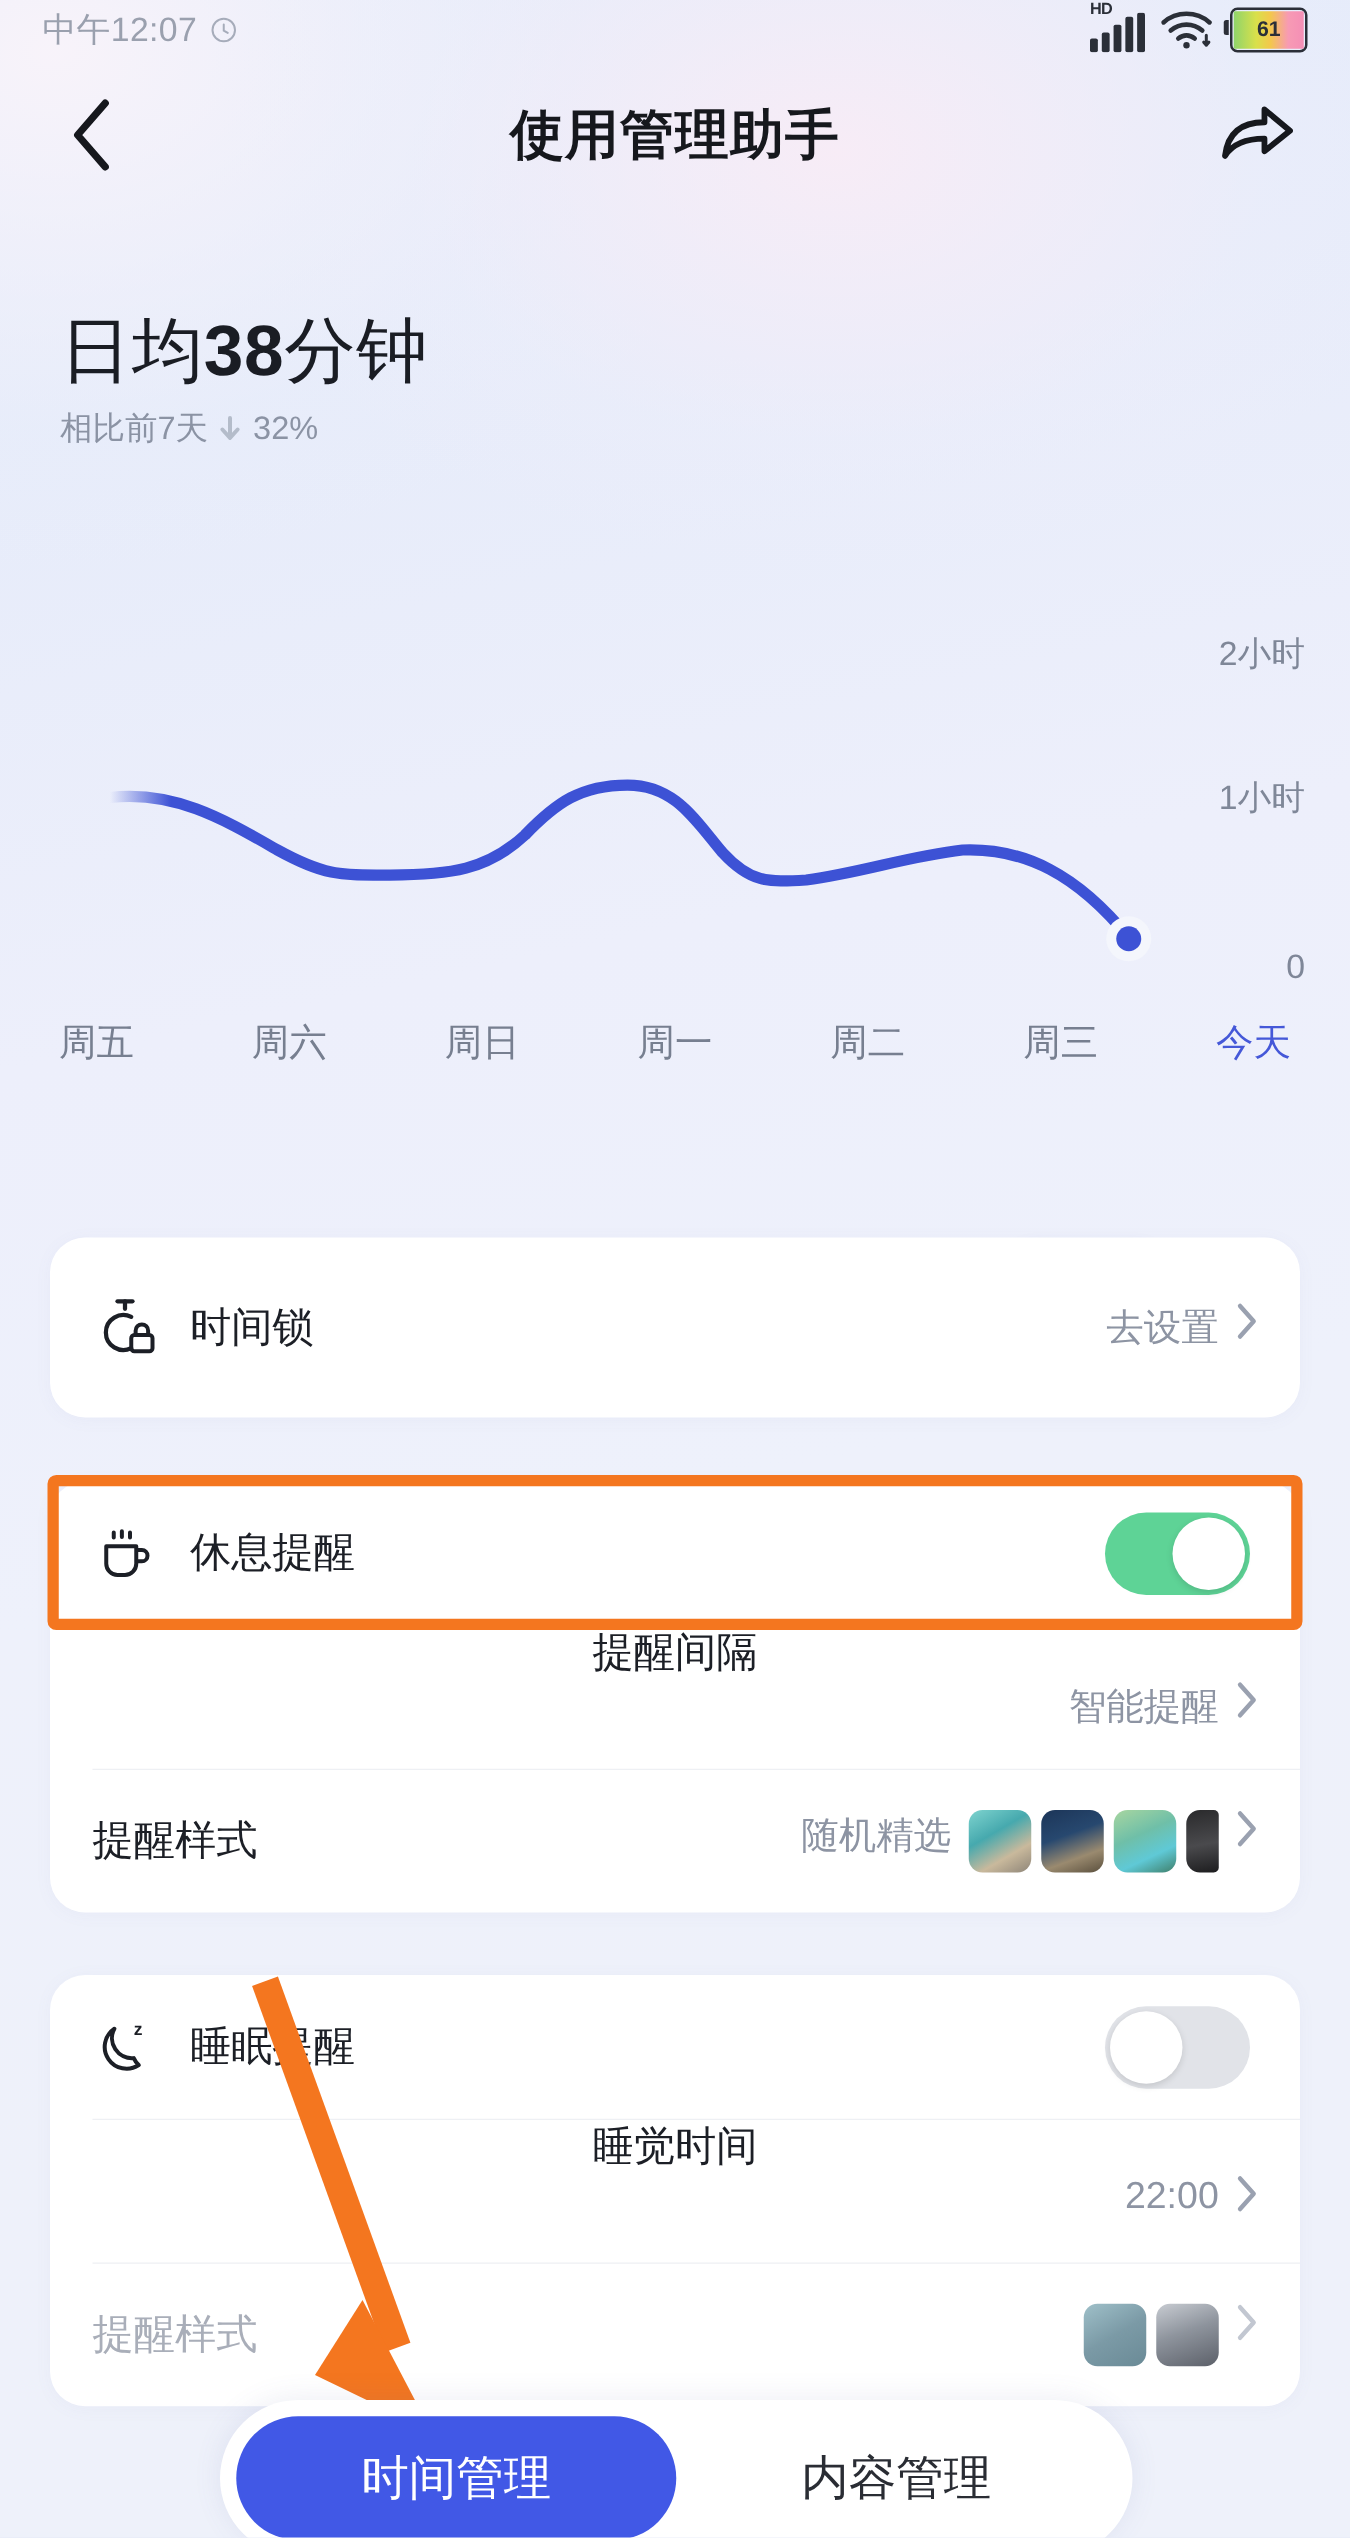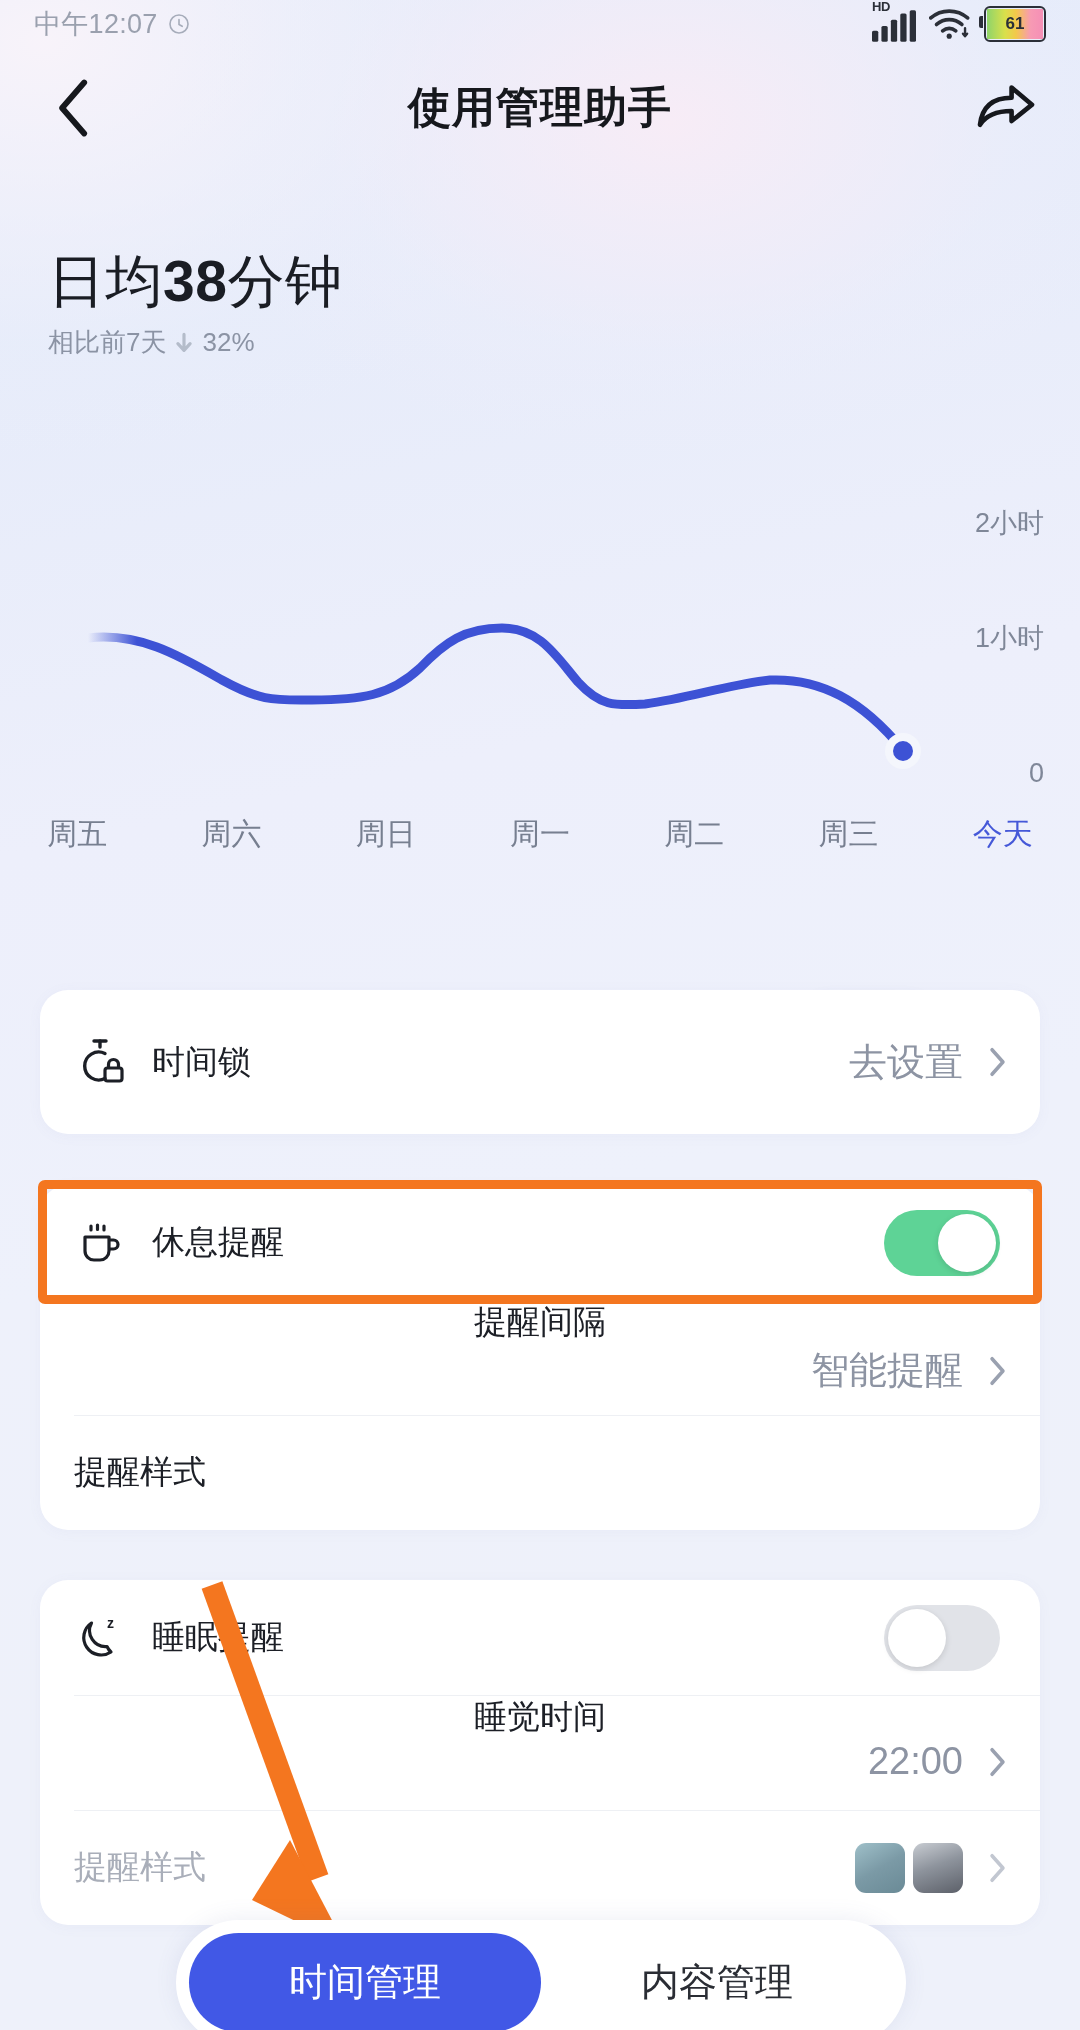--- a/index.html
+++ b/index.html
@@ -79,22 +79,22 @@
   
   .card {
     position:absolute; left:40px; width:1000px;
     background:#fff; border-radius:28px;
     box-shadow:0 2px 14px rgba(110,120,170,.05);
   }
   .row { height:auto; display:flex; align-items:center; padding:0 34px; position:relative; }
   .row-lbl { font-size:33px; color:#1c1f26; }
   .row-lbl.muted { color:#a9aeb9; }
   .row-right {
-    margin-left:auto; display:flex; align-items:center; gap:26px;
-    font-size:38px; color:#8d94a3;
+    margin-left:auto; display:flex; gap:14px;
+    font-size:30px; color:#8d94a3;
   }
   .divider { position:absolute; left:34px; right:0; height:1px; background:#eef0f4; }
   .chev { width:17px; height:30px; flex:none; }
   .ico { width:52px; height:52px; margin-right:26px; flex:none; }
 
   
   .toggle { width:116px; height:66px; border-radius:33px; position:relative; flex:none; }
   .toggle.on { background:#5ed396; }
   .toggle.off { background:#e1e3e8; }
   .toggle .knob {
@@ -284,20 +284,32 @@
         <svg class="chev" viewBox="0 0 12 22">
           <path d="M2 2l8 9-8 9" fill="none" stroke="#9aa1b0" stroke-width="2.6" stroke-linecap="round" stroke-linejoin="round"></path>
         </svg>
       </div>
     </div>
 
     <div class="divider" style="top:230px;"></div>
 
     <div class="row" style="height:115px;">
       <span class="row-lbl">提醒样式</span>
+      <div class="row-right">
+        <span>随机精选</span>
+        <div class="thumbs">
+          <div class="thumb" style="background:linear-gradient(150deg,#7fd4cf 0%,#46a9ae 38%,#c9b99c 70%,#8e8578 100%);"></div>
+          <div class="thumb" style="background:linear-gradient(160deg,#1c3558 0%,#27486f 40%,#9a8a6f 72%,#5a4f3d 100%);"></div>
+          <div class="thumb" style="background:linear-gradient(155deg,#a8d6a0 0%,#6fbfa8 40%,#5fc9d6 70%,#3f7f6a 100%);"></div>
+          <div class="thumb clip" style="background:linear-gradient(170deg,#2a2a2c 0%,#4a4a4d 55%,#1d1d1f 100%);"></div>
+        </div>
+        <svg class="chev" viewBox="0 0 12 22">
+          <path d="M2 2l8 9-8 9" fill="none" stroke="#9aa1b0" stroke-width="2.6" stroke-linecap="round" stroke-linejoin="round"></path>
+        </svg>
+      </div>
     </div>
   </div>
 
   <div class="card" style="top:1580px;height:345px;">
     <div class="row" style="height:115px;">
       <svg class="ico" viewBox="0 0 52 52">
         <path d="M33 34.5A16 16 0 0 1 17.5 11 17 17 0 1 0 37 40a16 16 0 0 1-4-5.5z" fill="none" stroke="#1c1f26" stroke-width="3.2" stroke-linejoin="round"></path>
         <text x="33" y="16" font-size="14" font-weight="bold" fill="#1c1f26" font-family="'Liberation Sans',sans-serif">z</text>
       </svg>
       <span class="row-lbl">睡眠提醒</span>

